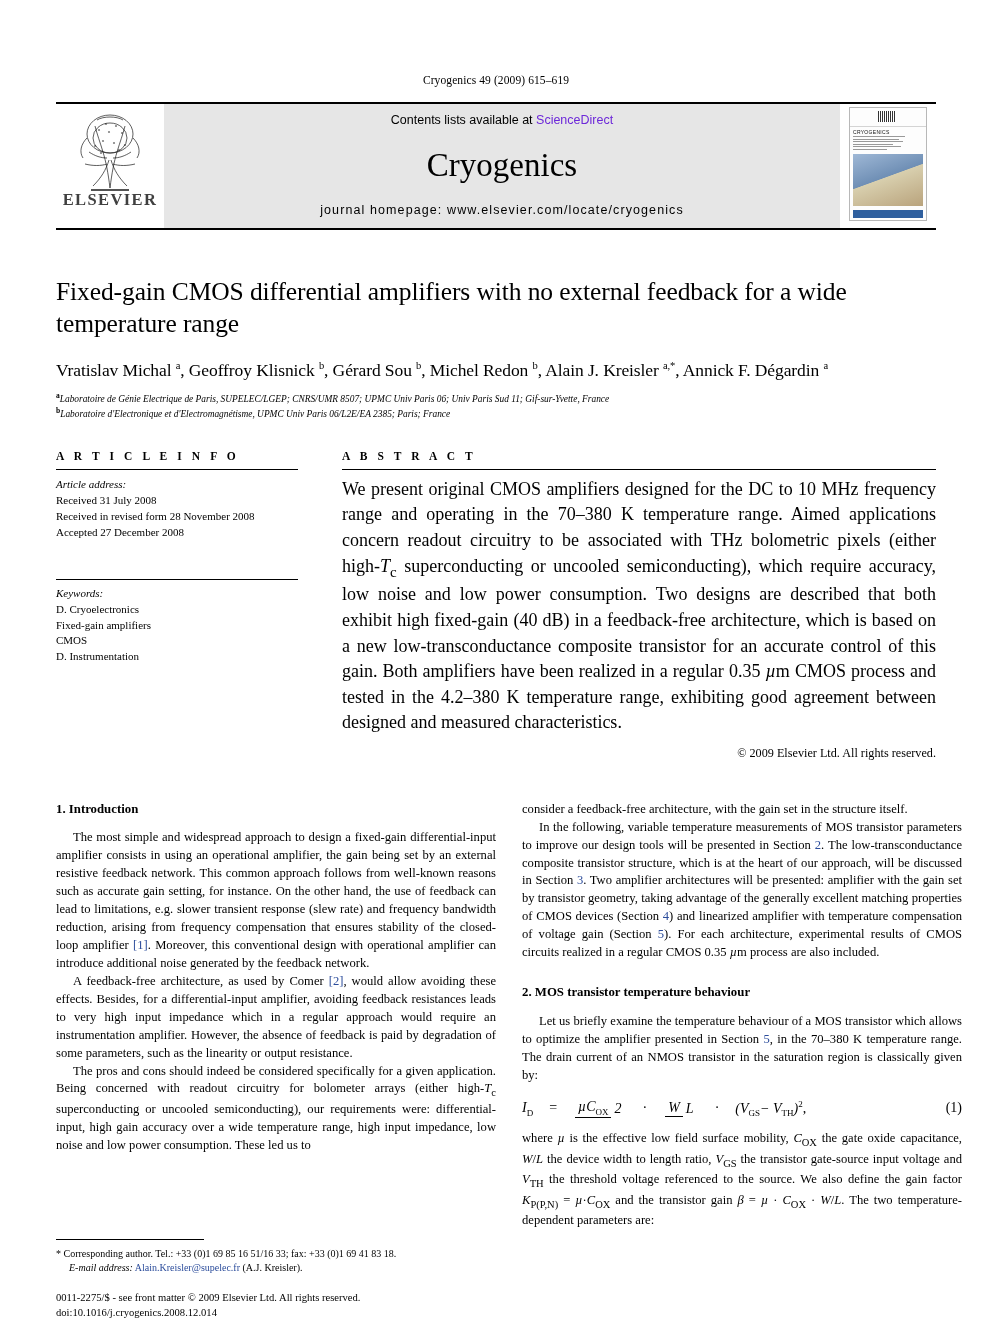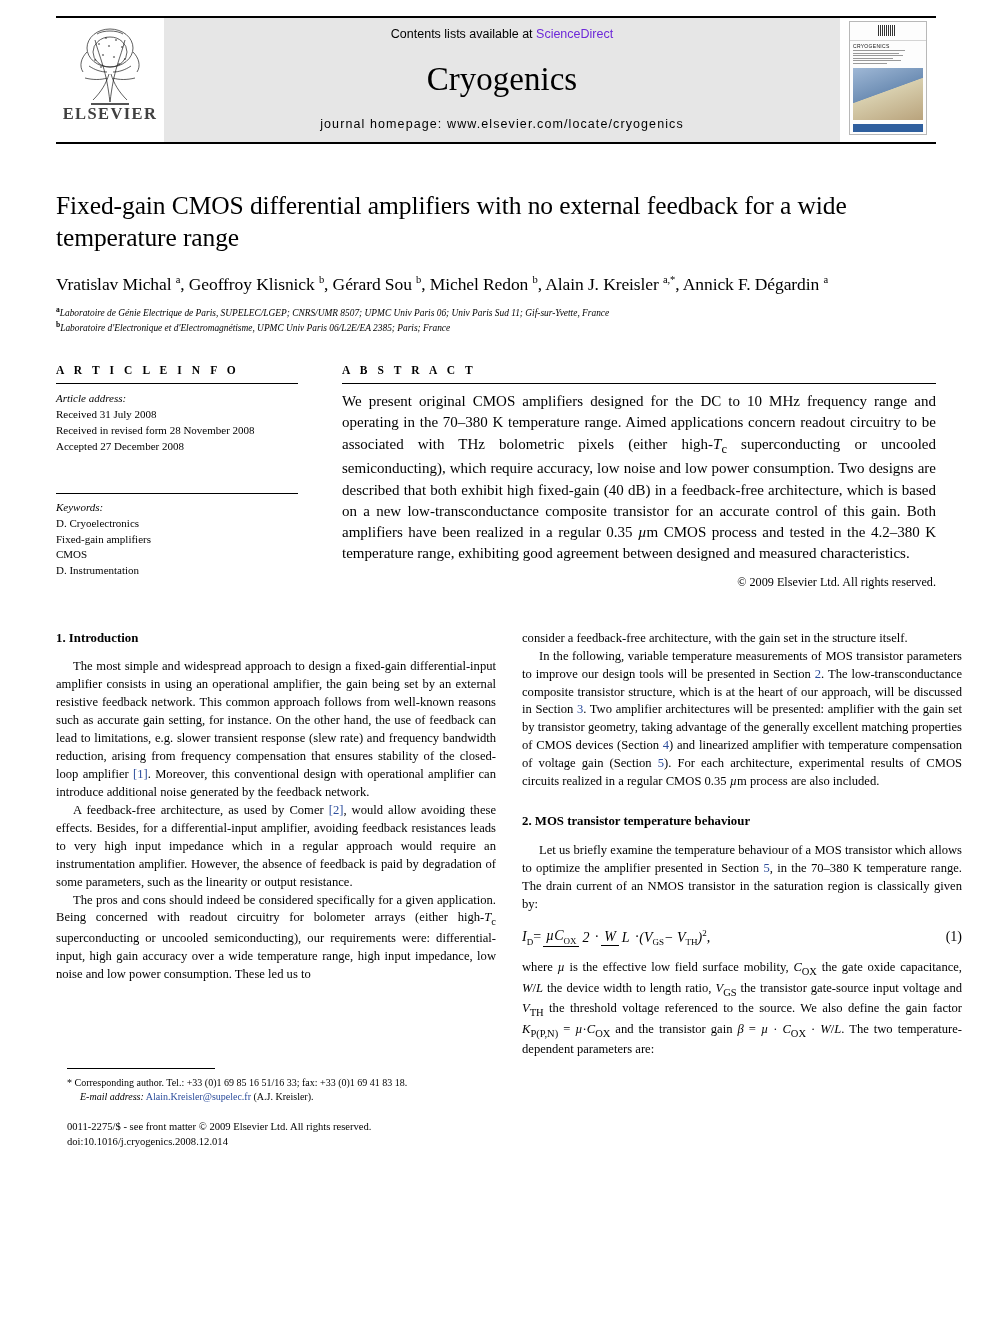--- a/index.html
+++ b/index.html
@@ -213,21 +213,21 @@
     font-size: 11px;
     line-height: 1.45;
   }
   .kw-block {
     margin-top: 38px;
   }
   .kw-block .rule {
     margin-bottom: 6px;
   }
   .abstract-body {
-    font-size: 15px;
+    font-size: 18px;
     line-height: 1.42;
     text-align: justify;
     margin-top: 1px;
   }
   .copyright {
     text-align: right;
     font-size: 12.2px;
     margin-top: 10px;
   }
 
@@ -271,21 +271,21 @@
     align-items: center;
     justify-content: space-between;
     margin: 14px 0 12px 0;
     font-size: 14px;
   }
   .eq-body {
     font-family: "Liberation Serif", serif;
     font-style: italic;
     display: flex;
     align-items: center;
-    gap: 0;
+    gap: 16px;
     white-space: nowrap;
   }
   .frac {
     display: inline-flex;
     flex-direction: row;
     align-items: center;
     vertical-align: middle;
     margin: 0 2px;
   }
   .frac .num {
@@ -297,21 +297,21 @@
     padding: 1px 3px 0 3px;
     line-height: 1.12;
   }
   .eq-num { font-style: normal; }
   sub.sm { font-size: 9px; font-style: normal; }
   sup.sm { font-size: 9px; font-style: normal; }
 
   
   .footnote-zone {
     position: absolute;
-    left: 11px;
+    left: 0;
     bottom: 0;
     width: 440px;
   }
   .fn-rule {
     border-top: 1px solid #000;
     width: 148px;
     margin-bottom: 7px;
   }
   .fn-line {
     font-size: 10px;
@@ -329,20 +329,21 @@
     margin-top: 16px;
     font-size: 10.6px;
     line-height: 1.4;
   }
 </style>
 </head>
 <body>
 
 <div class="page">
 
+  <div class="running-head">Cryogenics 49 (2009) 615–619</div>
 
   <div class="masthead">
 
     <div class="elsevier-block">
       <div class="elsevier-tree">
         <svg viewBox="0 0 74 84" width="74" height="84" aria-hidden="true">
           <g stroke="#1a1a1a" stroke-width="0.7" fill="none">
             <path d="M37 80 C35 64 33 54 30 44 C27 34 24 26 22 18"></path>
             <path d="M37 80 C39 64 41 54 44 44 C47 34 50 26 52 18"></path>
             <path d="M20 78 C28 70 33 62 36 52"></path>

